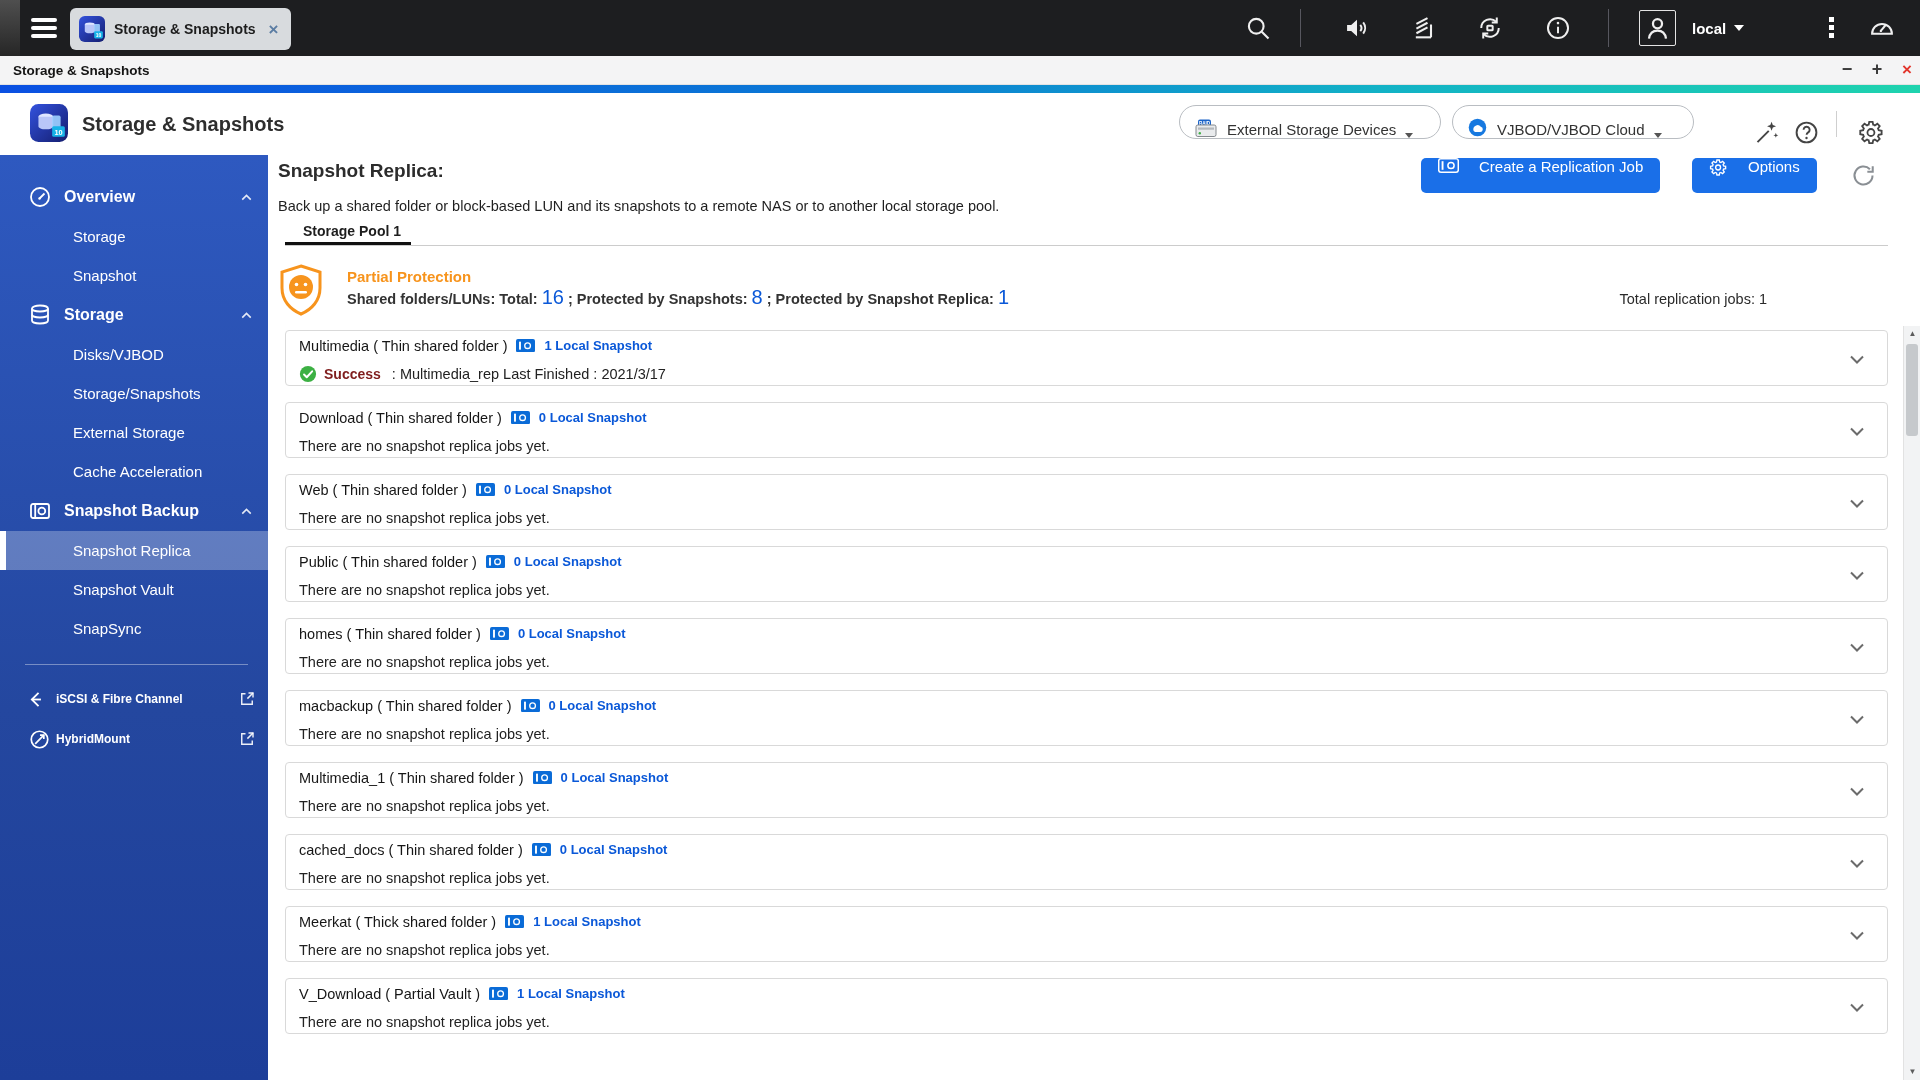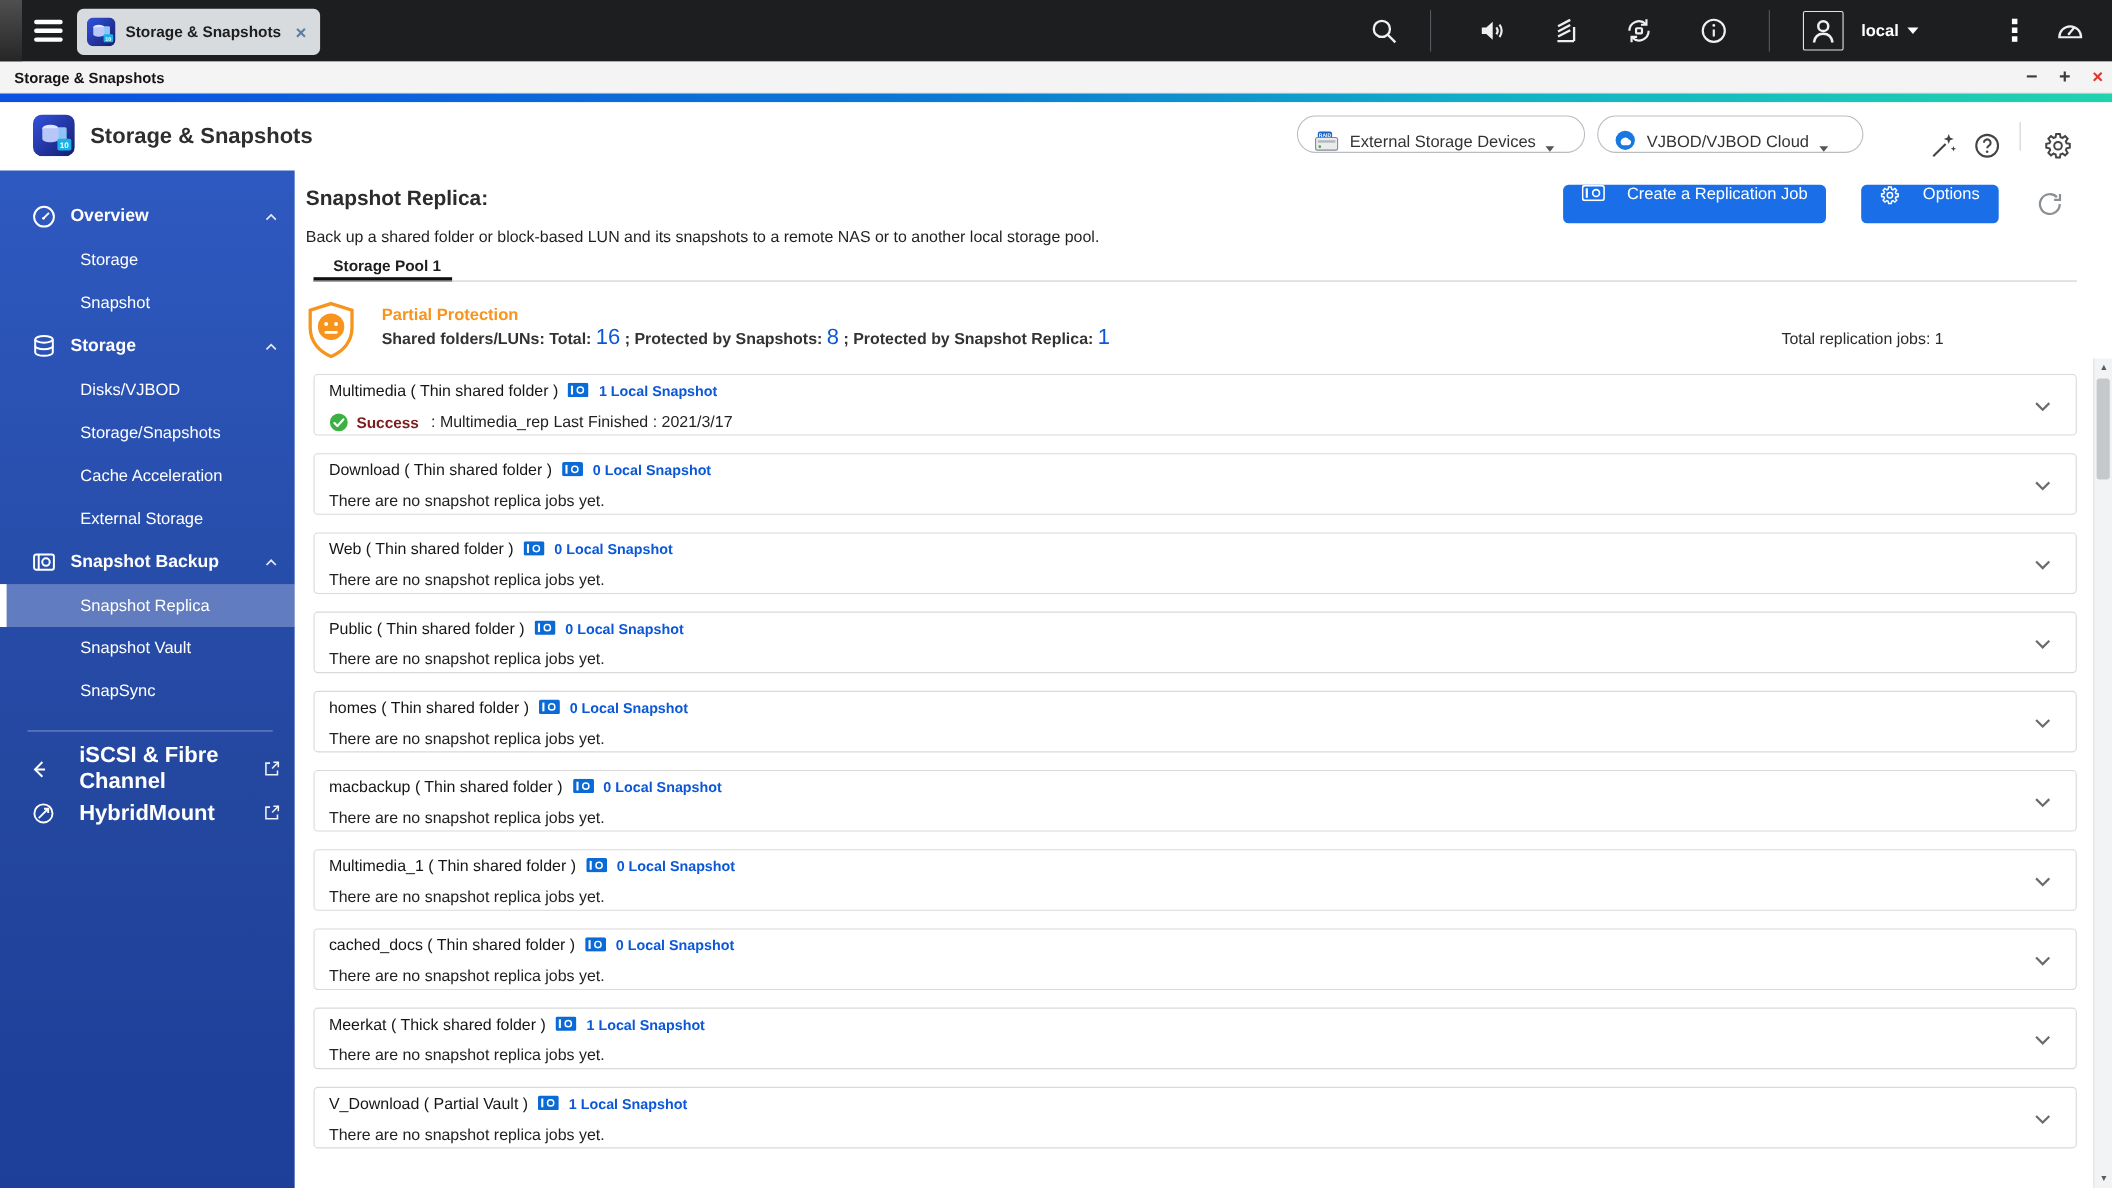--- a/index.html
+++ b/index.html
@@ -64,25 +64,25 @@
   .sb-ic svg { width:100%; height:100%; }
   .sb-section .sb-lab { position:absolute; left:64px; font-size:16px; font-weight:bold; }
   .sb-chev { position:absolute; right:13px; width:17px; height:17px; opacity:.95; }
   .sb-child { position:relative; height:39px; display:flex; align-items:center; cursor:pointer; }
   .sb-child .sb-clab { position:absolute; left:73px; font-size:15px; }
   .sb-child.selected { background:rgba(255,255,255,.27); }
   .sb-child.selected::before { content:""; position:absolute; left:0; top:0; bottom:0; width:6px; background:#fff; }
   .sb-divider { height:1px; background:rgba(255,255,255,.38); margin:16px 20px 14px 25px; }
   .sb-link { position:relative; height:40px; display:flex; align-items:center; cursor:pointer; }
   .sb-link .sb-ic { position:absolute; left:28px; width:23px; height:23px; }
-  .sb-link .sb-lab { position:absolute; left:72px; font-size:20px; font-weight:bold; }
+  .sb-link .sb-lab { position:absolute; left:56px; font-size:12px; font-weight:bold; }
   .sb-ext { position:absolute; right:12px; width:18px; height:18px; }
 
   
-  .main { position:absolute; left:268px; top:155px; width:1519px; height:925px; background:#fff; }
+  .main { position:absolute; left:268px; top:145px; width:1519px; height:925px; background:#fff; }
   .main-title { position:absolute; left:10px; top:15px; font-size:19px; font-weight:bold; color:#2c2c2c; }
   .main-desc { position:absolute; left:10px; top:53px; font-size:14.5px; color:#1f1f1f; }
   .pool-tab { position:absolute; left:35px; top:78px; font-size:14px; font-weight:bold; color:#1d1d1d; }
   .tab-underline { position:absolute; left:17px; top:97px; width:126px; height:4px; background:#101010; }
   .tab-hr { position:absolute; left:17px; top:100px; width:1603px; height:1px; background:#ccc; }
 
   .btn-blue { position:absolute; top:13px; height:35px; background:#1a6fe8; color:#fff; border:none;
               border-radius:5px; font-family:inherit; font-size:15px; display:inline-flex; align-items:flex-start;
               gap:20px; padding:0 17px; cursor:pointer; }
   .btn-blue svg { width:21px; height:15px; }
@@ -312,24 +312,24 @@
             <path d="M6 15l6-6 6 6"></path>
           </svg></span>
       </div>
       <div class="sb-child">
         <span class="sb-clab">Disks/VJBOD</span>
       </div>
       <div class="sb-child">
         <span class="sb-clab">Storage/Snapshots</span>
       </div>
       <div class="sb-child">
+        <span class="sb-clab">External Storage</span>
+      </div>
+      <div class="sb-child">
         <span class="sb-clab">Cache Acceleration</span>
-      </div>
-      <div class="sb-child">
-        <span class="sb-clab">External Storage</span>
       </div>
       <div class="sb-section">
         <span class="sb-ic"><svg viewBox="0 0 24 24" fill="none" stroke="#fff" stroke-width="1.8">
             <rect x="3" y="5" width="18" height="14" rx="2"></rect>
             <circle cx="13.8" cy="12" r="3.4"></circle>
             <path d="M7.2 5v14"></path>
           </svg></span>
         <span class="sb-lab">Snapshot Backup</span>
         <span class="sb-chev"><svg viewBox="0 0 24 24" fill="none" stroke="rgba(255,255,255,.92)" stroke-width="2.2">
             <path d="M6 15l6-6 6 6"></path>

